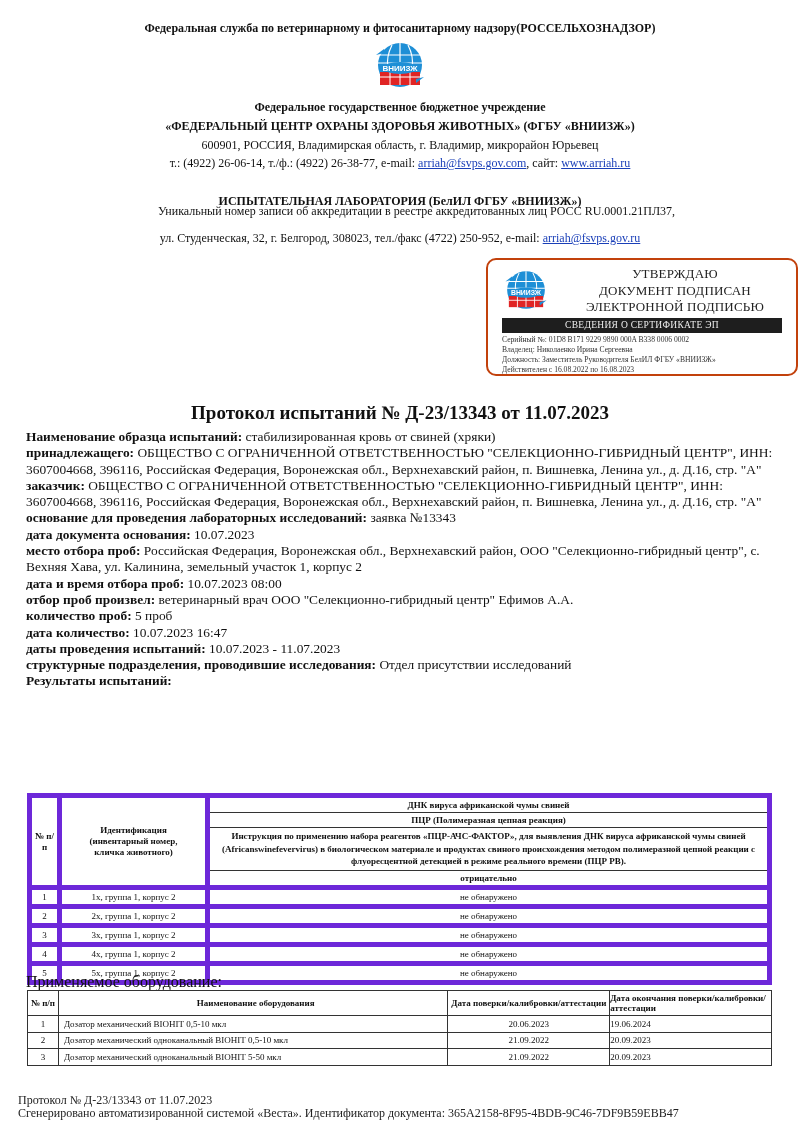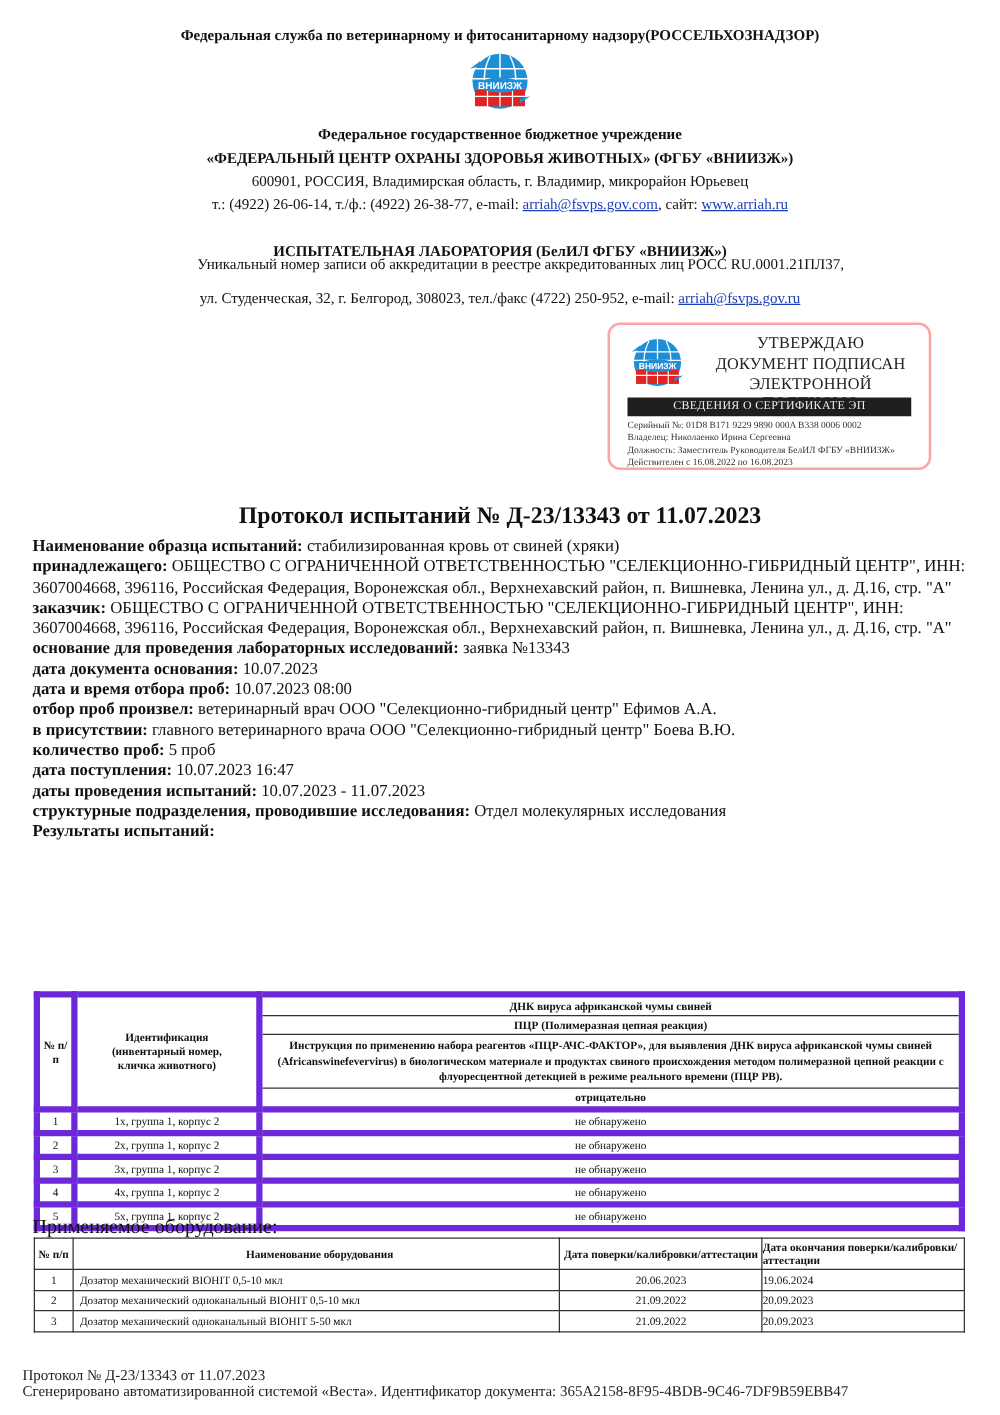--- a/index.html
+++ b/index.html
@@ -9,21 +9,21 @@
   .center { left: 0; width: 800px; text-align: center; }
   .hdr-line { font-size: 12px; line-height: 13px; }
   .bold { font-weight: bold; }
   a.link { color: #1a3fb8; text-decoration: underline; }
 
   
   .logo { position: absolute; }
   .logo svg { display: block; }
 
   
-  .stamp { position: absolute; left: 486px; top: 258px; width: 259px; height: 118px; border: 2px solid #fca5a5; border-radius: 10px; background: #fff; }
+  .stamp { position: absolute; left: 486px; top: 258px; width: 312px; height: 118px; border: 2px solid #c2410c; border-radius: 10px; background: #fff; }
   .stamp .st-title { position: absolute; left: 72px; right: 6px; text-align: center; font-size: 13px; line-height: 15px; color: #222; letter-spacing: 0.2px; }
   .stamp .st-bar { position: absolute; left: 14px; right: 14px; top: 58px; height: 15px; background: #1e1e1e; color: #eee; font-size: 9.5px; line-height: 15px; text-align: center; letter-spacing: 0.3px; }
   .stamp .st-info { position: absolute; left: 14px; right: 6px; font-size: 7.6px; line-height: 10px; color: #333; white-space: nowrap; }
 
   
   .doc-title { font-size: 19px; font-weight: bold; top: 402px; }
 
   
   .fields { position: absolute; left: 26px; top: 429px; width: 750px; font-size: 13.4px; line-height: 16.3px; }
   .fields .row { display: block; }
@@ -119,27 +119,27 @@
 </div>
 
 <div class="abs center doc-title">Протокол испытаний № Д-23/13343 от 11.07.2023</div>
 
 <div class="fields">
   <div class="row"><span class="lbl">Наименование образца испытаний:</span><span> стабилизированная кровь от свиней (хряки)</span></div>
   <div class="row"><span class="lbl">принадлежащего:</span><span> ОБЩЕСТВО С ОГРАНИЧЕННОЙ ОТВЕТСТВЕННОСТЬЮ "СЕЛЕКЦИОННО-ГИБРИДНЫЙ ЦЕНТР", ИНН: 3607004668, 396116, Российская Федерация, Воронежская обл., Верхнехавский район, п. Вишневка, Ленина ул., д. Д.16, стр. "А"</span></div>
   <div class="row"><span class="lbl">заказчик:</span><span> ОБЩЕСТВО С ОГРАНИЧЕННОЙ ОТВЕТСТВЕННОСТЬЮ "СЕЛЕКЦИОННО-ГИБРИДНЫЙ ЦЕНТР", ИНН: 3607004668, 396116, Российская Федерация, Воронежская обл., Верхнехавский район, п. Вишневка, Ленина ул., д. Д.16, стр. "А"</span></div>
   <div class="row"><span class="lbl">основание для проведения лабораторных исследований:</span><span> заявка №13343</span></div>
   <div class="row"><span class="lbl">дата документа основания:</span><span> 10.07.2023</span></div>
+  <div class="row"><span class="lbl">место отбора проб:</span><span> Российская Федерация, Воронежская обл., Верхнехавский район, ООО "Селекционно-гибридный центр", с. Вехняя Хава, ул. Калинина, земельный участок 1, корпус 2</span></div>
   <div class="row"><span class="lbl">дата и время отбора проб:</span><span> 10.07.2023 08:00</span></div>
   <div class="row"><span class="lbl">отбор проб произвел:</span><span> ветеринарный врач ООО "Селекционно-гибридный центр" Ефимов А.А.</span></div>
-  <div class="row"><span class="lbl">в присутствии:</span><span> главного ветеринарного врача ООО "Селекционно-гибридный центр" Боева В.Ю.</span></div>
   <div class="row"><span class="lbl">количество проб:</span><span> 5 проб</span></div>
-  <div class="row"><span class="lbl">дата поступления:</span><span> 10.07.2023 16:47</span></div>
+  <div class="row"><span class="lbl">дата количество:</span><span> 10.07.2023 16:47</span></div>
   <div class="row"><span class="lbl">даты проведения испытаний:</span><span> 10.07.2023 - 11.07.2023</span></div>
-  <div class="row"><span class="lbl">структурные подразделения, проводившие исследования:</span><span> Отдел молекулярных исследования</span></div>
+  <div class="row"><span class="lbl">структурные подразделения, проводившие исследования:</span><span> Отдел присутствии исследований</span></div>
   <div class="row"><span class="lbl">Результаты испытаний:</span></div>
 </div>
 
 <table class="res">
   <tbody>
       <tr class="outer-head">
     <td class="c1 hdr-bold" style="padding:0 3px;">№ п/п</td>
     <td class="c2 hdr-bold" style="padding:0 14px;">Идентификация (инвентарный номер, кличка животного)</td>
     <td class="hc">
       <table class="inner">

